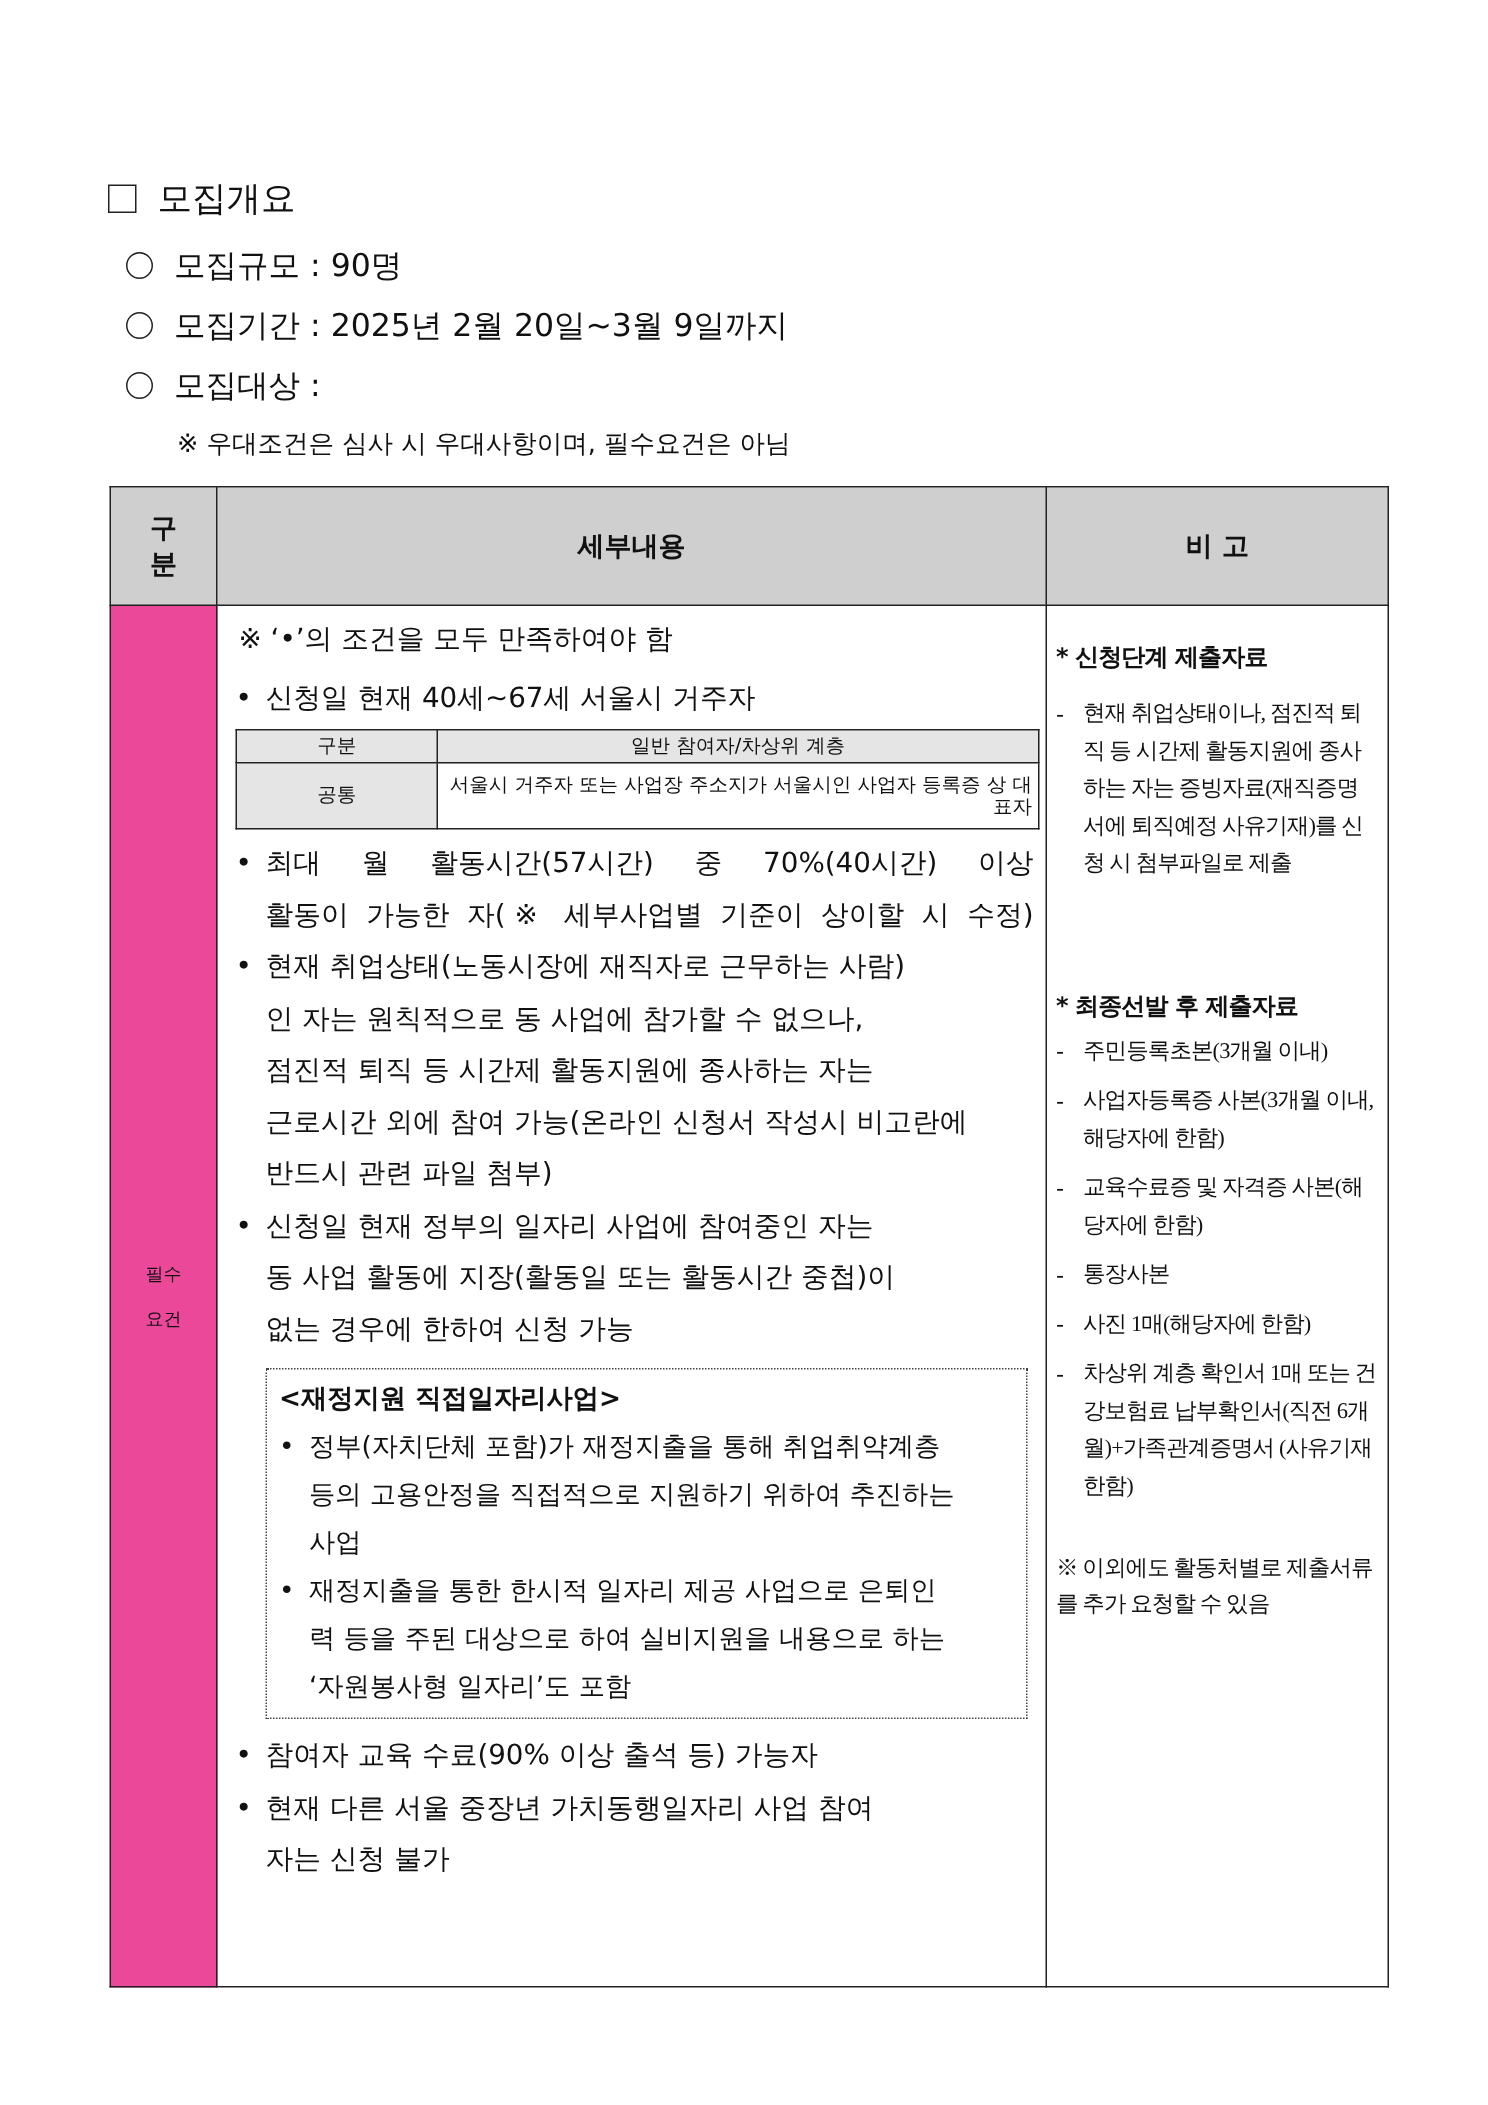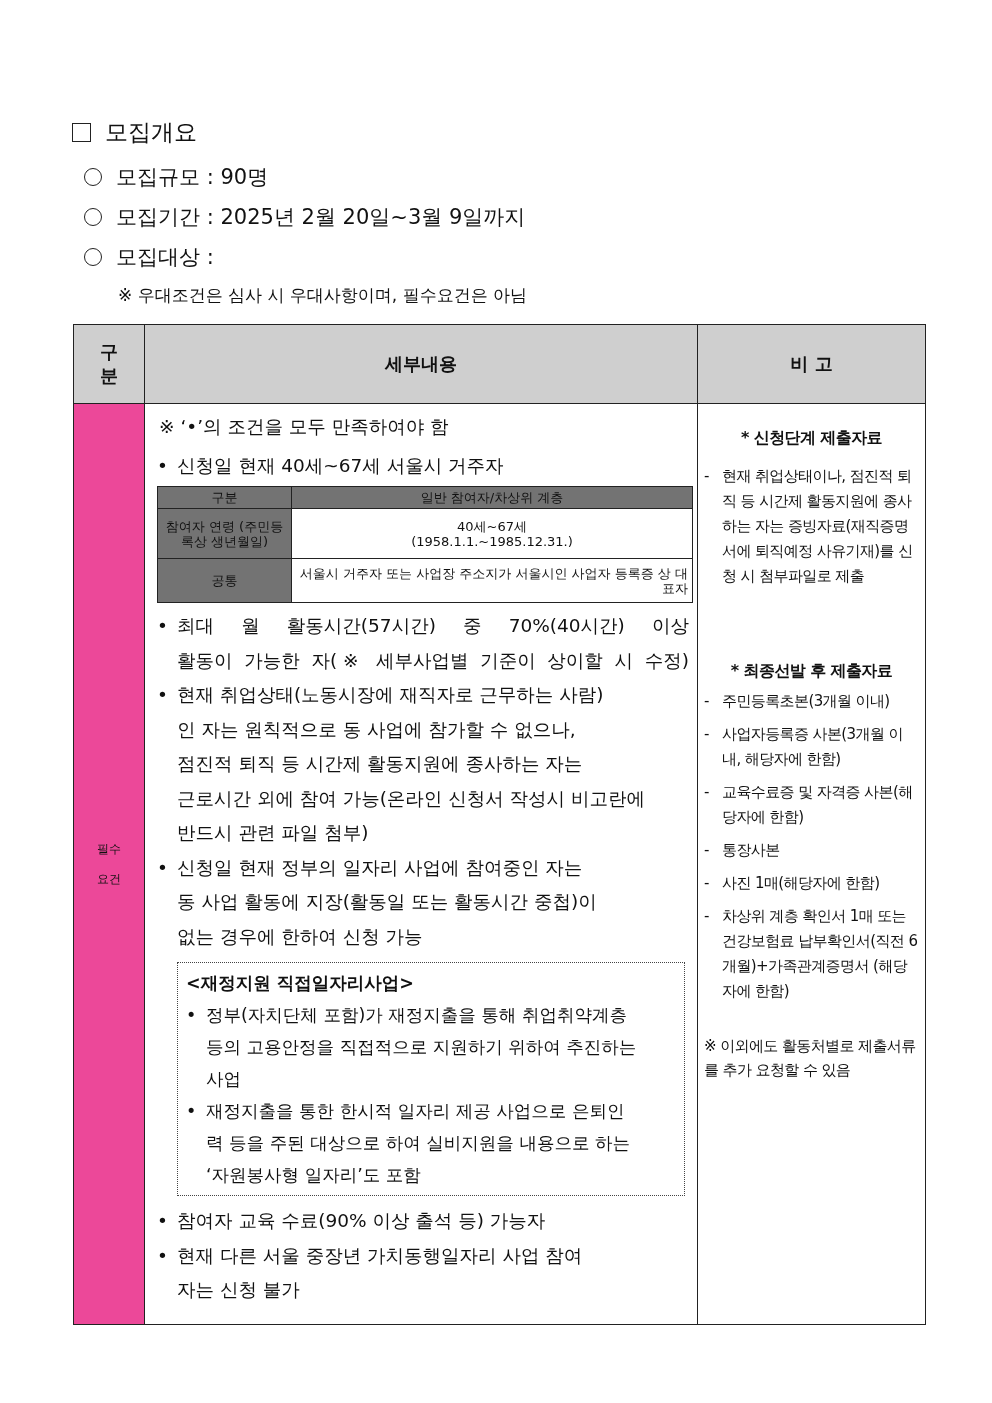--- a/index.html
+++ b/index.html
@@ -20,30 +20,30 @@
 
   .line { line-height:34.5px; text-align:justify; }
   .ul { }
   .bul { display:flex; }
   .bul .dot { width:20px; flex:none; }
   .bul .txt { flex:1; text-align:justify; text-align-last:justify; }
   .bul .txt.last { text-align-last:left; }
 
   table.inner { width:536px; border-collapse:collapse; margin:3px 0 6px 0; font-size:13px; table-layout:fixed; }
   table.inner td { border:1px solid #222; text-align:center; vertical-align:middle; line-height:15px; padding:2px 4px; }
-  table.inner td.g { background:#737373; }
+  table.inner td.g { background:#e5e5e5; }
   table.inner td.left { text-align:right; }
 
   .box { border:1px dotted #444; margin:8px 4px 8px 20px; padding:4px 6px 4px 8px; font-size:17.5px; line-height:32px; }
   .box .title { font-weight:bold; }
 
-  .rm-h { font-weight:bold; font-size:16px; line-height:24px; margin-bottom:14px;text-align:center; }
+  .rm-h { font-weight:bold; font-size:16px; line-height:24px; margin-bottom:14px; }
   .rm-i { display:flex; line-height:25px; margin-bottom:8px; }
   .rm-i .d { width:18px; flex:none; }
-  .rm-i .t { flex:1; }
+  .rm-i .t { flex:1;font-family:Liberation Serif, serif; }
 </style>
 </head>
 <body>
 
 <div class="abs h1">
   <span class="sq"></span>
   <span>모집개요</span>
 </div>
 
 <div class="abs li" style="top:163px">
@@ -83,27 +83,20 @@
 
       <table class="inner">
         <colgroup>
               <col style="width:134px">
               <col>
             </colgroup>
         <tbody>
               <tr style="height:22px">
                 <td class="g">구분</td>
                 <td class="g">일반 참여자/차상위 계층</td>
-              </tr>
-        <tr style="height:50px">
-                <td class="g">참여자 연령 (주민등록상 생년월일)</td>
-          <td>
-                  <div>40세~67세</div>
-                  <div>(1958.1.1.~1985.12.31.)</div>
-                </td>
               </tr>
         <tr style="height:44px">
                 <td class="g">공통</td>
           <td class="left">서울시 거주자 또는 사업장 주소지가 서울시인 사업자 등록증 상 대표자</td>
               </tr>
       </tbody>
           </table>
 
       <div class="bul line">
             <span class="dot">•</span>
@@ -162,21 +155,21 @@
       <div class="rm-i">
             <span class="d">-</span>
             <span class="t">통장사본</span>
           </div>
       <div class="rm-i">
             <span class="d">-</span>
             <span class="t">사진 1매(해당자에 한함)</span>
           </div>
       <div class="rm-i">
             <span class="d">-</span>
-            <span class="t">차상위 계층 확인서 1매 또는 건강보험료 납부확인서(직전 6개월)+가족관계증명서 (해당자에 한함)</span>
+            <span class="t">차상위 계층 확인서 1매 또는 건강보험료 납부확인서(직전 6개월)+가족관계증명서 (사유기재 한함)</span>
           </div>
       <div style="height:22px"></div>
       <div class="rm-i" style="line-height:24px">
             <span class="t">※ 이외에도 활동처별로 제출서류를 추가 요청할 수 있음</span>
           </div>
     </td>
   </tr>
 </tbody>
   </table>
 

